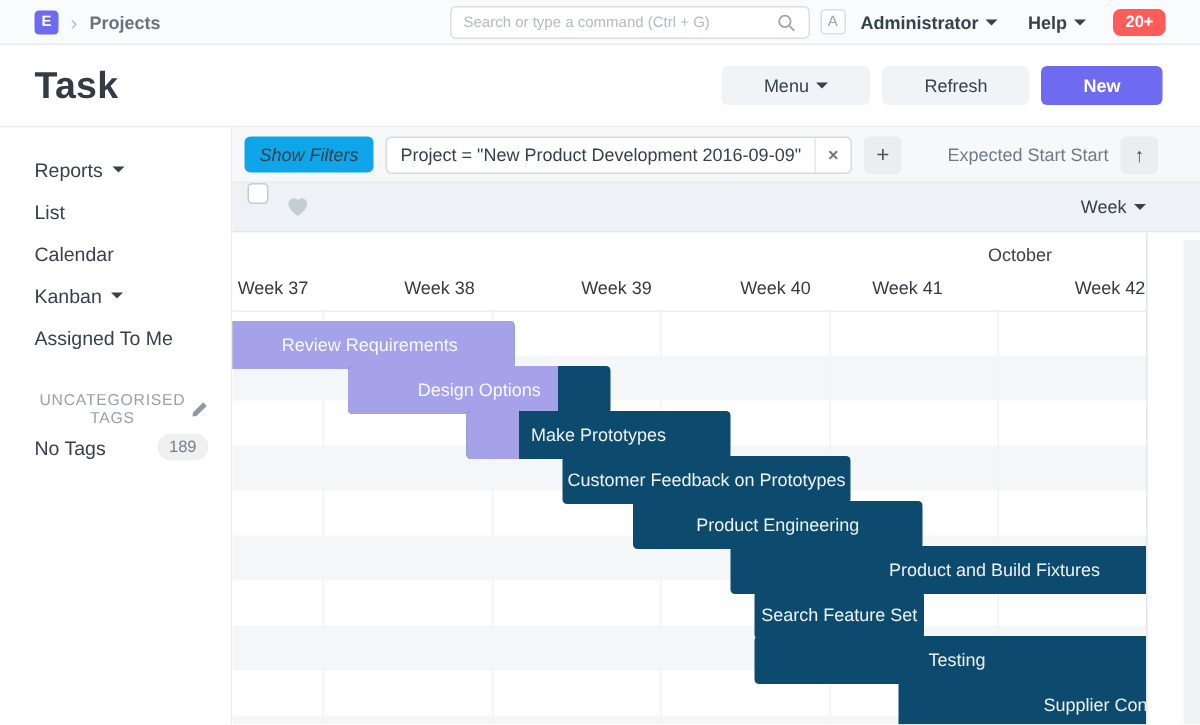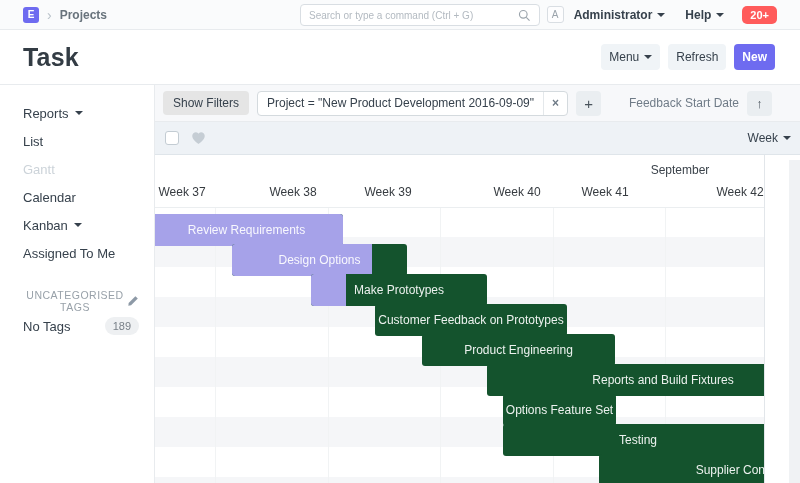--- a/index.html
+++ b/index.html
@@ -47,21 +47,21 @@
   }
   
   .page-head {
     position:absolute; top:30px; left:0; width:800px; height:55px;
     background:#fff; border-bottom:1px solid #e8ebee;
     display:flex; align-items:center; padding:0 25px 0 23px;
   }
   .page-title { font-size:25px; font-weight:600; color:#333c44; letter-spacing:.2px; }
   .head-btns { margin-left:auto; display:flex; gap:8px; }
   .btn {
-    font-size:12px; border:none; border-radius:4px; padding:6px 8px;
+    font-size:12px; border:none; border-radius:4px; padding:6px 28px;
     background:#f0f4f7; color:#36414c; display:flex; align-items:center;
     font-family:inherit; cursor:pointer;
   }
   .btn-primary { background:#6e6bf0; color:#fff; font-weight:bold; }
   .btn .caret { border-top-color:#36414c; }
   
   .layout { position:absolute; top:85px; left:0; width:800px; height:398px; display:flex; }
   .sidebar {
     width:155px; flex:0 0 155px; border-right:1px solid #e8ebee;
     padding:14px 15px 0 23px; background:#fff;
@@ -75,62 +75,62 @@
   }
   .tag-row { margin-top:6px; display:flex; align-items:center; justify-content:space-between; font-size:13px; }
   .count-pill { background:#eef0f2; color:#798088; border-radius:10px; padding:3px 8px; font-size:11px; }
   
   .main { flex:1; display:flex; flex-direction:column; background:#fff; }
   .filter-row {
     height:37px; flex:0 0 37px; background:#f7f8fa; border-bottom:1px solid #e8ebee;
     display:flex; align-items:center; padding:0 28px 0 8px;
   }
   .chip-btn {
-    background:#e5e5e5; border-radius:4px; padding:5px 10px; font-size:12px;
-    color:#36414c; cursor:pointer; white-space:nowrap;
+    background:#0ea5e9; border-radius:4px; padding:5px 10px; font-size:12px;
+    color:#36414c; cursor:pointer; white-space:nowrap;font-style:italic;
   }
   .filter-pill {
     margin-left:8px; background:#fff; border:1px solid #d4dade; border-radius:4px;
     height:25px; display:flex; align-items:center; overflow:hidden;
   }
   .filter-pill .txt { padding:0 9px; font-size:12px; color:#36414c; white-space:nowrap; }
   .filter-pill .x {
     border-left:1px solid #e4e8eb; padding:0 8px; height:100%; display:flex;
     align-items:center; color:#6f7b87; font-weight:bold; cursor:pointer; font-size:12px;
   }
   .sq-btn {
     margin-left:8px; background:#eaeef1; border-radius:4px; width:25px; height:25px;
     display:flex; align-items:center; justify-content:center; color:#4a545c;
     font-size:15px; cursor:pointer;
   }
   .sort-label { margin-left:auto; color:#6f7b87; font-size:12px; margin-right:8px; white-space:nowrap; }
   .sort-btn { margin-left:0; font-size:13px; font-weight:bold; }
   .select-row {
     height:33px; flex:0 0 33px; background:#eef2f6; border-bottom:1px solid #dfe5ea;
-    display:flex; align-items:center; padding:0 9px 0 10px;
+    display:flex; padding:0 36px 0 10px;
   }
   .checkbox {
     width:14px; height:14px; background:#fff; border:1px solid #c3ccd3; border-radius:3px; cursor:pointer;
   }
   .heart { margin-left:12px; display:flex; align-items:center; }
   .week-switch { margin-left:auto; display:flex; align-items:center; font-size:12px; color:#36414c; cursor:pointer; }
   
   .gantt { flex:1; position:relative; background:#fff; overflow:hidden; }
   .gantt-grid {
     position:absolute; left:0; top:0; width:610px; height:100%;
     overflow:hidden; border-right:1px solid #e2e6ea;
   }
   .g-month { position:absolute; top:8px; transform:translateX(-50%); font-size:12px; color:#3b434b; }
   .g-week { position:absolute; top:30px; transform:translateX(-50%); font-size:12px; color:#363b40; white-space:nowrap; }
   .g-header-line { position:absolute; top:52px; left:0; width:610px; height:1px; background:#ebeef0; }
   .g-row { position:absolute; left:0; width:610px; height:30px; }
   .g-row.alt { background:#f5f6f8; }
   .g-line { position:absolute; top:52px; bottom:0; width:1px; background:#f1f3f4; }
   .bar {
-    position:absolute; height:32px; background:#14532d; border-radius:3px;
+    position:absolute; height:32px; background:#0c4a6e; border-radius:3px;
     display:flex; align-items:center; justify-content:center; cursor:pointer;
   }
   .bar .prog { position:absolute; left:0; top:0; bottom:0; background:#a6a2e9; border-radius:3px 0 0 3px; }
   .bar .prog.full { border-radius:3px; }
   .bar .lbl {
     position:relative; font-size:12px; color:rgba(255,255,255,.92); white-space:nowrap; line-height:16px;
   }
   .scroll-strip { position:absolute; right:0; top:5px; bottom:0; width:11px; background:#f0f2f4; }
   svg { display:block; }
 </style>
@@ -187,23 +187,20 @@
 <div class="layout">
 
   <div class="sidebar">
     <div class="side-item">
       <span>Reports</span>
         <span class="caret"></span>
     </div>
     <div class="side-item">
       <span>List</span>
     </div>
-    <div class="side-item disabled">
-      <span>Gantt</span>
-    </div>
     <div class="side-item">
       <span>Calendar</span>
     </div>
     <div class="side-item">
       <span>Kanban</span>
         <span class="caret"></span>
     </div>
     <div class="side-item">
       <span>Assigned To Me</span>
     </div>
@@ -223,21 +220,21 @@
 
   <div class="main">
 
     <div class="filter-row">
       <span class="chip-btn">Show Filters</span>
       <div class="filter-pill">
         <span class="txt">Project = "New Product Development 2016-09-09"</span>
         <span class="x">×</span>
       </div>
       <span class="sq-btn">+</span>
-      <span class="sort-label">Feedback Start Date</span>
+      <span class="sort-label">Expected Start Start</span>
       <span class="sq-btn sort-btn">↑</span>
     </div>
 
     <div class="select-row">
       <div class="checkbox"></div>
       <span class="heart">
         <svg width="15" height="14" viewBox="0 0 16 15">
             <path d="M8 14 C8 14 1.3 9.6 1.3 5.4 C1.3 3 3.2 1.3 5.3 1.3 C6.6 1.3 7.6 2.1 8 3 C8.4 2.1 9.4 1.3 10.7 1.3 C12.8 1.3 14.7 3 14.7 5.4 C14.7 9.6 8 14 8 14 Z" fill="#c5cdd4"></path>
           </svg>
       </span>
@@ -260,24 +257,24 @@
         <div class="g-row alt" style="top:262px"></div>
         <div class="g-row" style="top:292px"></div>
         <div class="g-row alt" style="top:322px"></div>
 
         <div class="g-line" style="left:60px"></div>
         <div class="g-line" style="left:173px"></div>
         <div class="g-line" style="left:285px"></div>
         <div class="g-line" style="left:398px"></div>
         <div class="g-line" style="left:510px"></div>
 
-        <span class="g-month" style="left:525px">September</span>
+        <span class="g-month" style="left:525px">October</span>
         <span class="g-week" style="left:27px">Week 37</span>
         <span class="g-week" style="left:138px">Week 38</span>
-        <span class="g-week" style="left:233px">Week 39</span>
+        <span class="g-week" style="left:256px">Week 39</span>
         <span class="g-week" style="left:362px">Week 40</span>
         <span class="g-week" style="left:450px">Week 41</span>
         <span class="g-week" style="left:585px">Week 42</span>
         <div class="g-header-line"></div>
 
         <div class="bar" style="left:-5px;top:59px;width:193px">
           <div class="prog full" style="width:100%"></div>
           <span class="lbl">Review Requirements</span>
         </div>
         <div class="bar" style="left:77px;top:89px;width:175px">
@@ -288,24 +285,24 @@
           <div class="prog" style="width:35px"></div>
           <span class="lbl">Make Prototypes</span>
         </div>
         <div class="bar" style="left:220px;top:149px;width:192px">
           <span class="lbl">Customer Feedback on Prototypes</span>
         </div>
         <div class="bar" style="left:267px;top:179px;width:193px">
           <span class="lbl">Product Engineering</span>
         </div>
         <div class="bar" style="left:332px;top:209px;width:352px">
-          <span class="lbl">Reports and Build Fixtures</span>
+          <span class="lbl">Product and Build Fixtures</span>
         </div>
         <div class="bar" style="left:348px;top:239px;width:113px">
-          <span class="lbl">Options Feature Set</span>
+          <span class="lbl">Search Feature Set</span>
         </div>
         <div class="bar" style="left:348px;top:269px;width:270px">
           <span class="lbl">Testing</span>
         </div>
         <div class="bar" style="left:444px;top:299px;width:286px">
           <span class="lbl">Supplier Contract</span>
         </div>
       </div>
 
       <div class="scroll-strip"></div>

